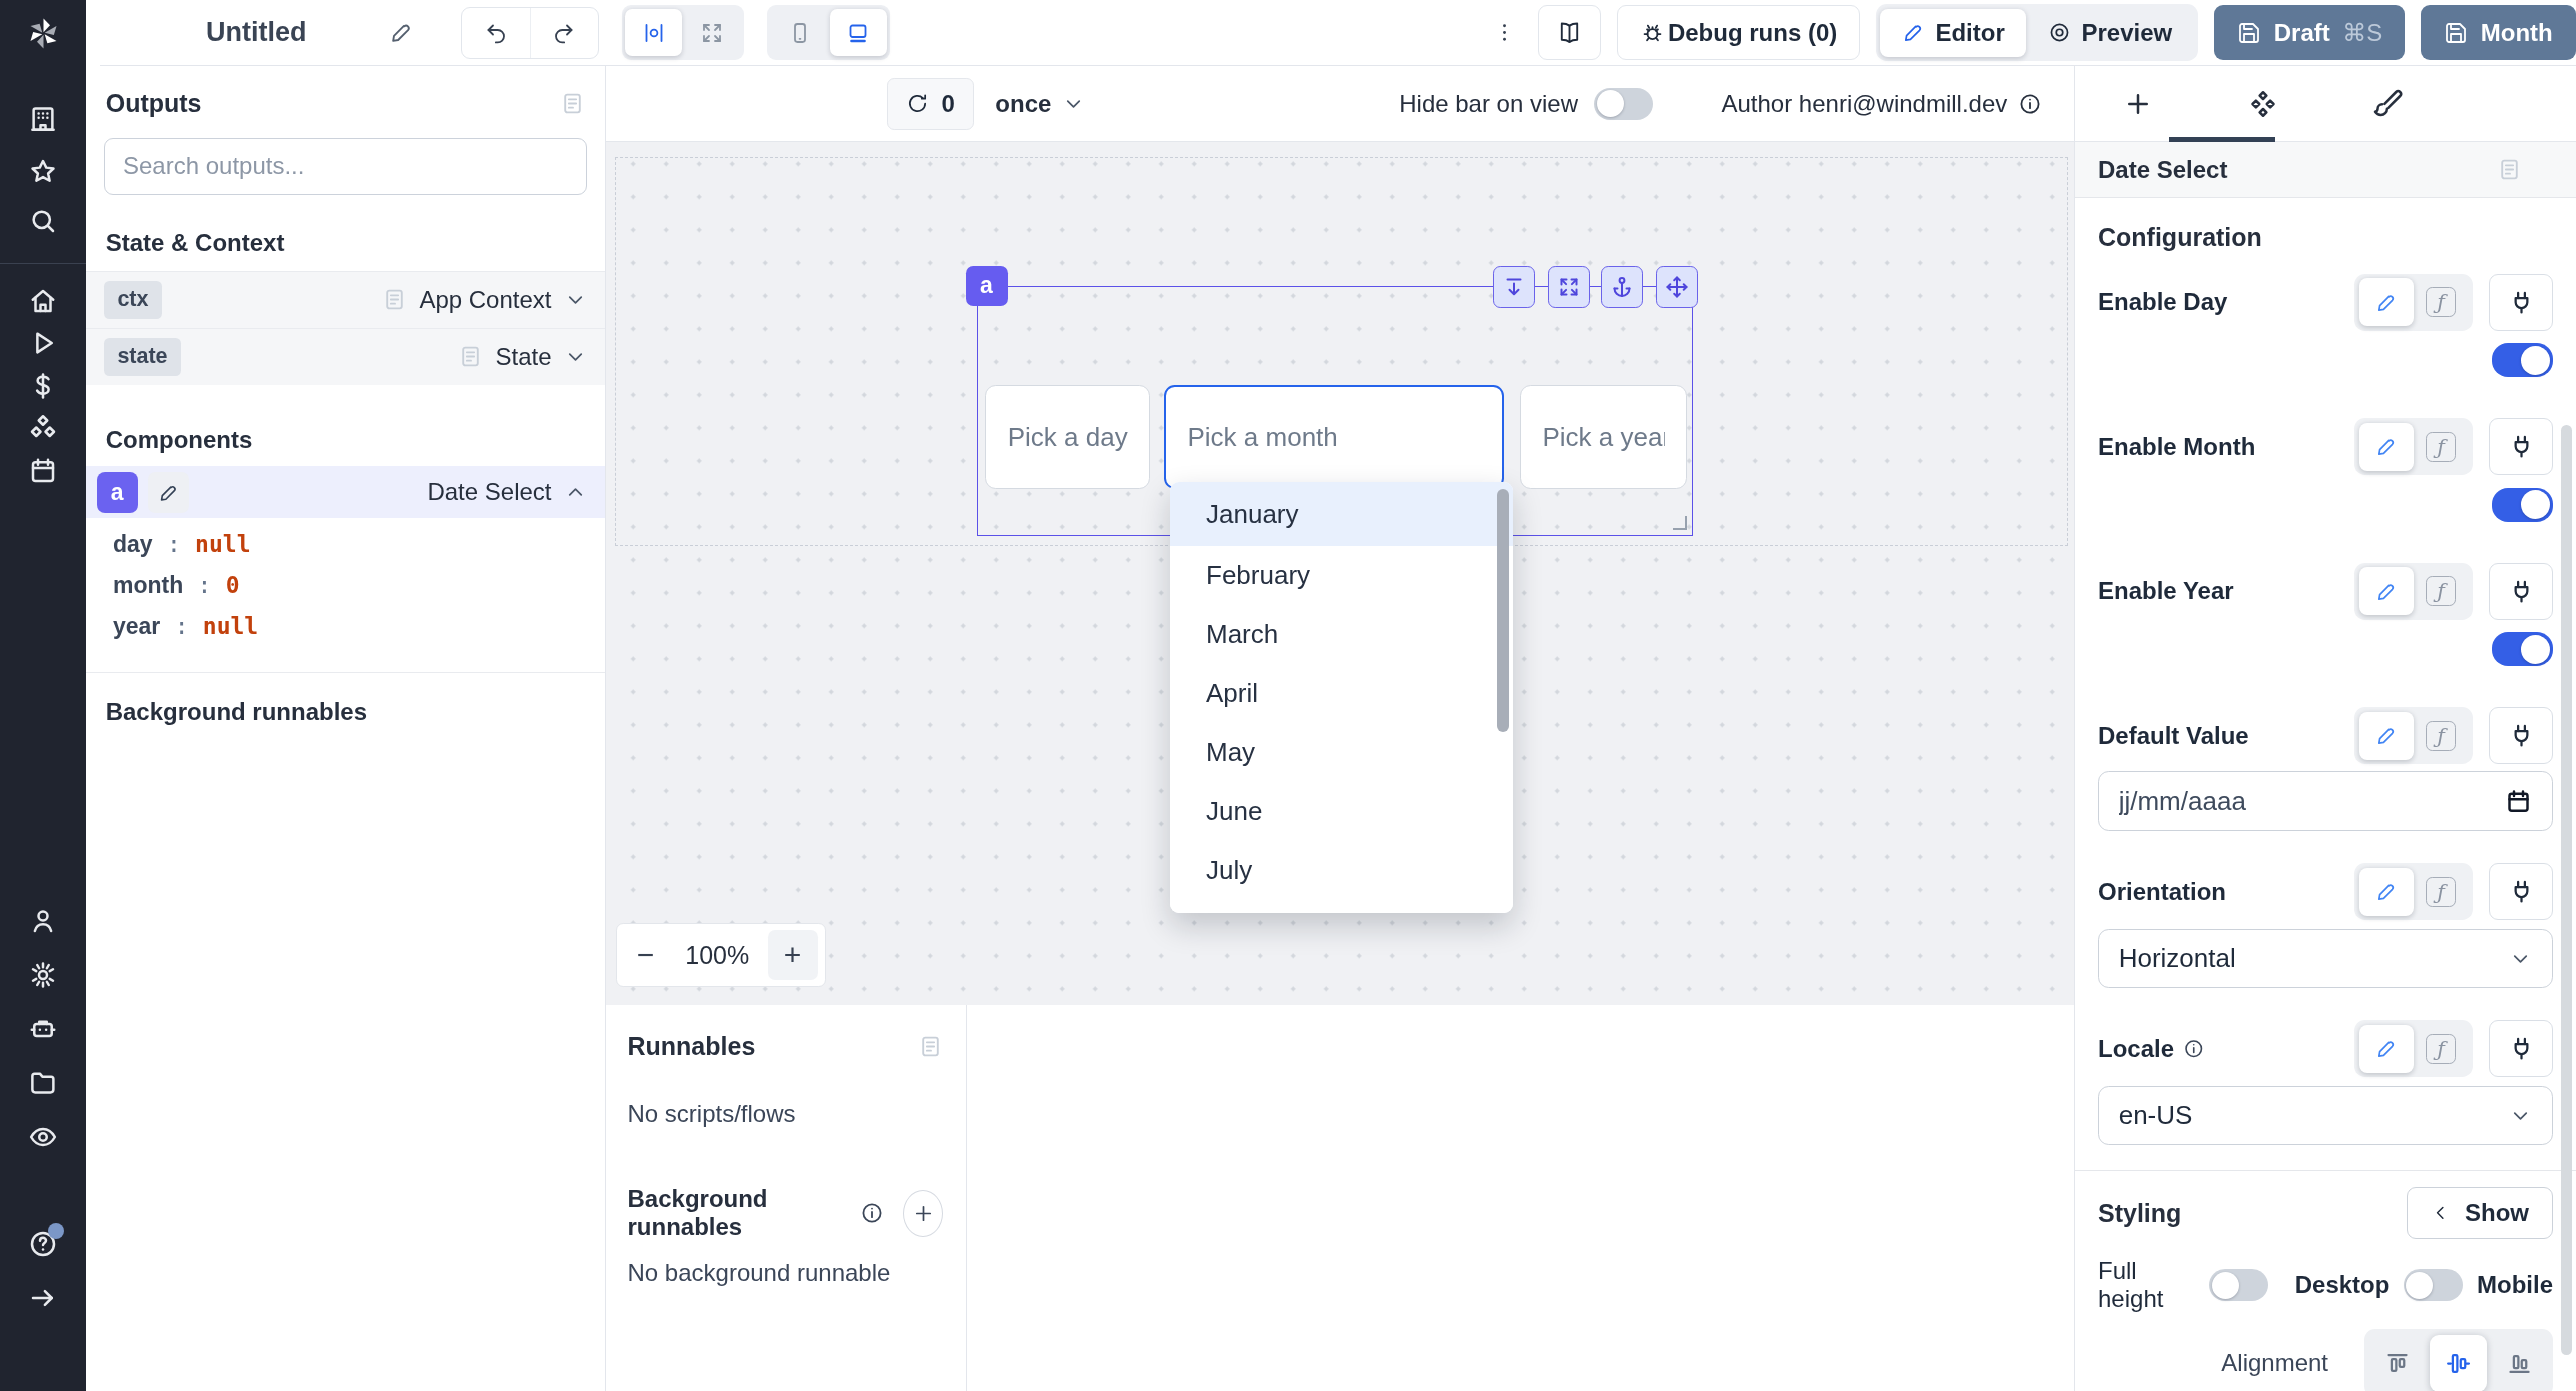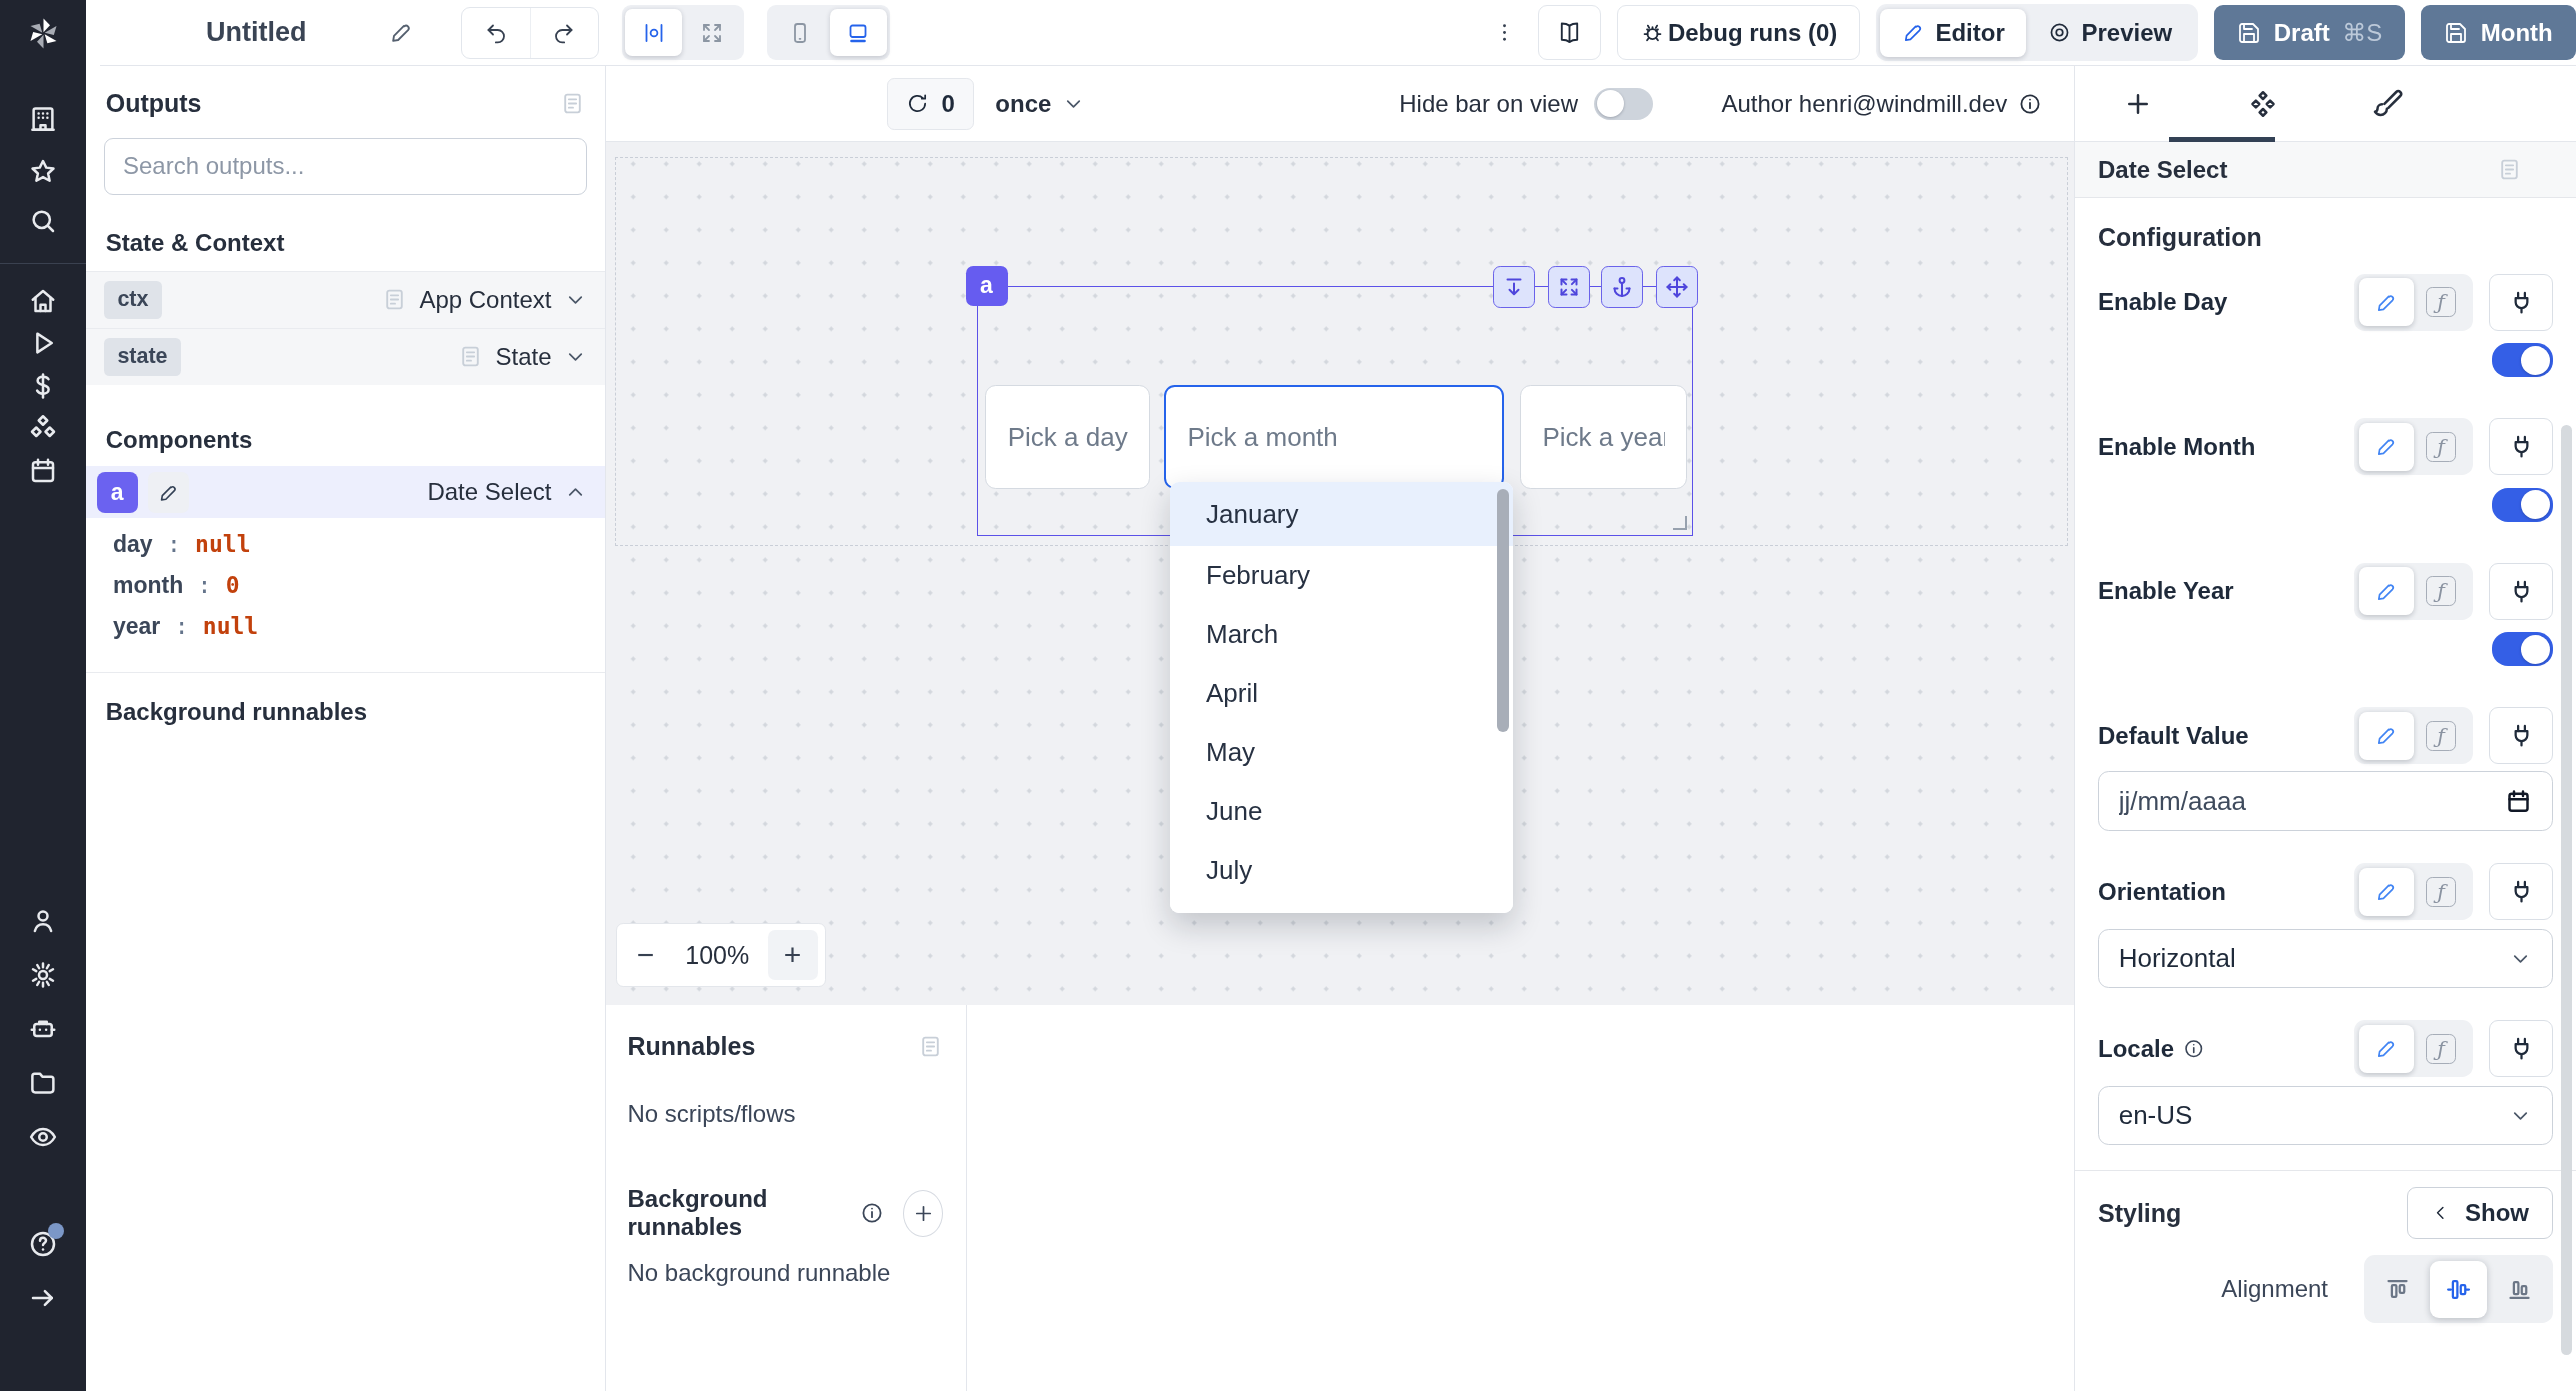--- a/index.html
+++ b/index.html
@@ -855,20 +855,27 @@
 
       <div class="styling-row">
         <span class="cfg-title" style="margin-top:0">Styling</span>
         <span class="show-btn">
           <svg viewBox="0 0 24 24">
               <path d="M14.5 5.5 8 12l6.5 6.5"></path>
             </svg>
           <span>Show</span>
         </span>
       </div>
+      <div class="fh-row">
+        <span class="fh-label">Full height</span>
+        <span class="toggle"></span>
+        <span class="fh-strong" style="margin-left:12.5px">Desktop</span>
+        <span class="toggle"></span>
+        <span class="fh-strong">Mobile</span>
+      </div>
       <div class="align-row">
         <span class="align-label">Alignment</span>
         <span class="align-group">
           <span class="align-btn">
             <svg viewBox="0 0 24 24">
                 <path d="M4 4.5h16"></path>
                 <rect x="7" y="8" width="4" height="10.5" rx="1"></rect>
                 <rect x="14" y="8" width="4" height="7" rx="1"></rect>
               </svg>
           </span>

